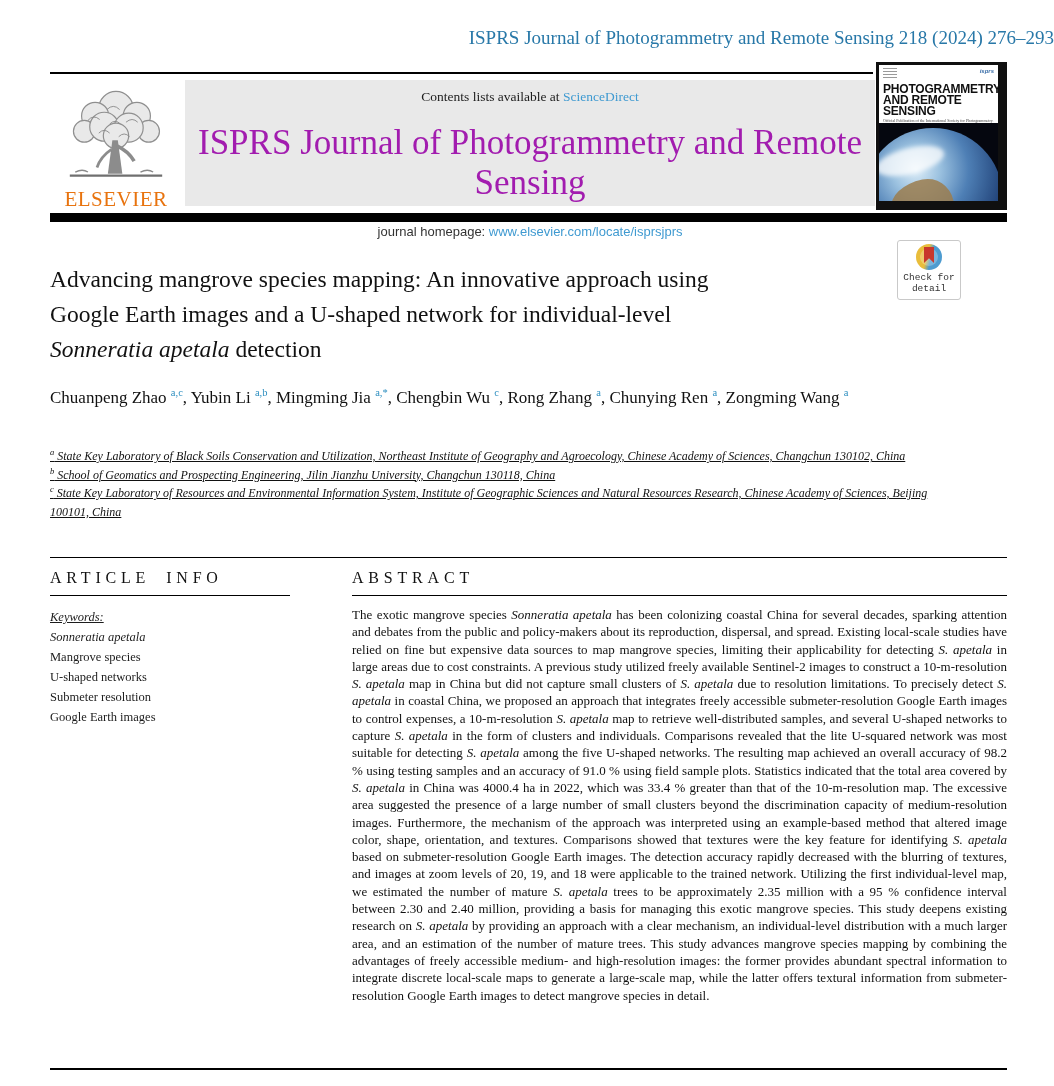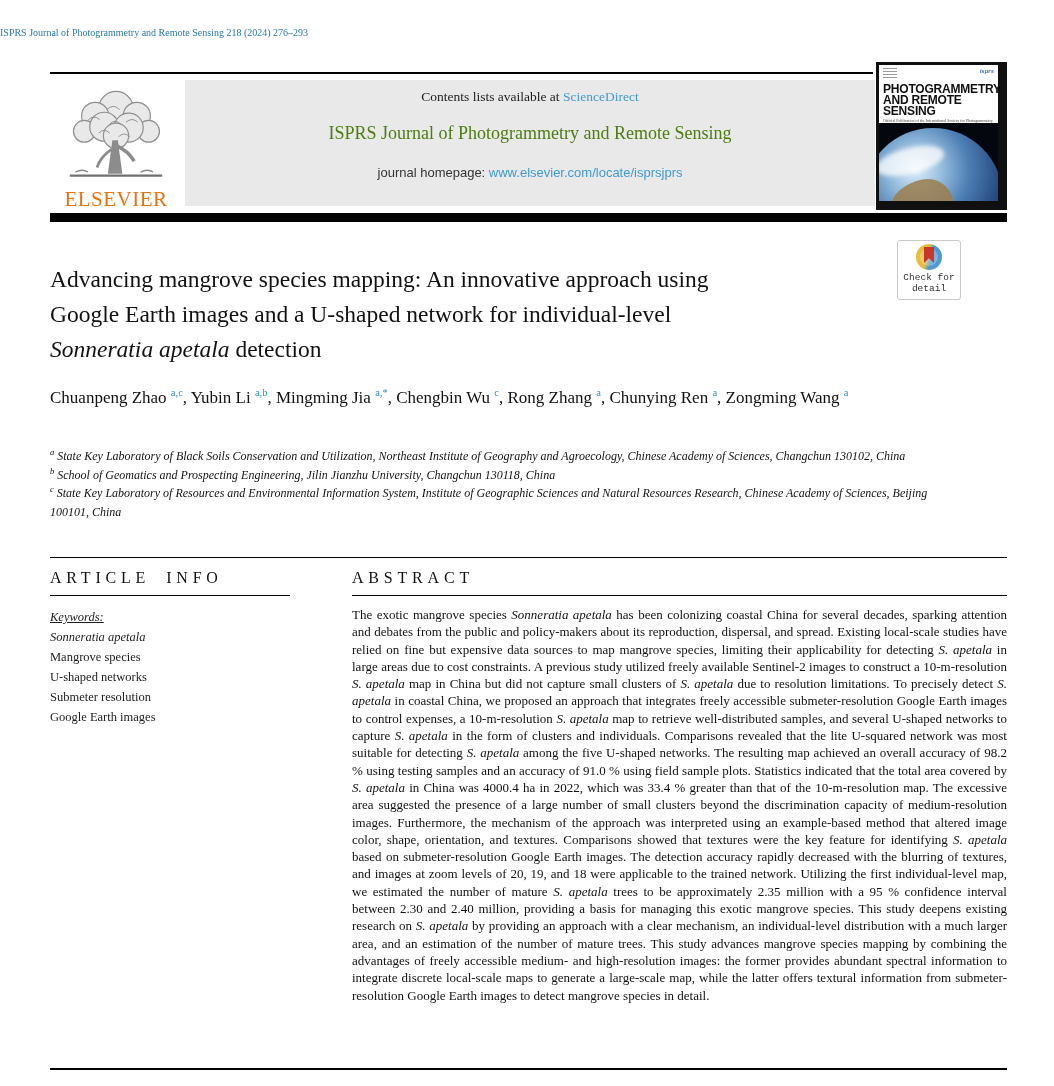--- a/index.html
+++ b/index.html
@@ -1,29 +1,29 @@
 <!DOCTYPE html>
 <html lang="en"><head>
 <meta charset="utf-8">
 <style>
   html,body{margin:0;padding:0;background:#ffffff;}
   body{width:1054px;height:1086px;position:relative;font-family:"Liberation Serif","DejaVu Serif",serif;color:#1c1c1c;overflow:hidden;}
   .page{position:absolute;inset:0;}
 
   
-  .citation{position:absolute;top:27px;left:0;width:100%;text-align:left;font-size:10px;color:#2878a8;}
+  .citation{position:absolute;top:27px;left:0;width:100%;text-align:right;font-size:19px;color:#2878a8;}
 
   
   .header-wrap{position:absolute;top:62px;left:50px;width:957px;height:150px;}
   .header-rule{position:absolute;top:10px;left:0;width:823px;height:2px;background:#000;}
   .publisher{position:absolute;top:24px;left:2px;width:128px;text-align:center;}
   .elsevier-word{font-size:21px;color:#e8730e;letter-spacing:0.5px;margin-top:1px;}
   .banner{position:absolute;left:135px;top:18px;width:690px;height:126px;background:#e9e9e9;text-align:center;}
   .contents-line{margin-top:9px;font-size:13.5px;color:#1c1c1c;}
-  .banner-title{margin-top:18px;font-size:18px;color:#4d7c0f;}
+  .banner-title{margin-top:18px;font-size:35px;color:#a21caf;}
   .homepage-line{margin-top:21px;font-size:13px;font-family:"Liberation Sans","DejaVu Sans",sans-serif;color:#333;}
   .link{color:#3f9ad1;text-decoration:none;cursor:pointer;}
 
   
   .cover{position:absolute;right:0;top:0;width:131px;height:148px;box-sizing:border-box;background:#fff;border-style:solid;border-color:#101010;border-width:3px 9px 9px 3px;cursor:pointer;}
   .cover-head{position:relative;padding:3px 4px 2px 4px;background:#fff;}
   .cover-marks{display:flex;justify-content:space-between;align-items:flex-start;height:16px;}
   .issn-block{width:14px;height:12px;background:repeating-linear-gradient(#9a9a9a 0 1px,#fff 1px 3px);}
   .isprs-mini{font-size:6px;font-style:italic;font-weight:bold;color:#3a6ea8;font-family:"Liberation Sans",sans-serif;}
   .cover-title{font-family:"Liberation Sans","DejaVu Sans",sans-serif;font-weight:bold;font-size:12px;line-height:11px;color:#101010;letter-spacing:-0.2px;}
@@ -47,21 +47,21 @@
   .badge-circle{position:relative;width:26px;height:26px;border-radius:50%;margin-top:3px;
                 background:linear-gradient(105deg,#e9bd3b 42%,#4d9bd0 58%);}
   .badge-circle::before{content:"";position:absolute;inset:4px;border-radius:50%;background:#fff;opacity:0.25;}
   .badge-bookmark{position:absolute;left:8px;top:3px;width:10px;height:16px;background:#c8372c;
                 clip-path:polygon(0 0,100% 0,100% 100%,50% 70%,0 100%);}
   .badge-text{font-family:Liberation Mono, monospace;font-size:9.5px;line-height:11px;color:#333;text-align:center;margin-top:2px;}
 
   
   .authors{position:absolute;top:384px;left:50px;width:880px;font-size:17px;line-height:27px;color:#111;}
   .authors sup{color:#2e8fc0;font-size:10.5px;line-height:0;}
-  .affiliations{position:absolute;top:447px;left:50px;width:910px;font-size:12px;font-style:italic;line-height:18.6px;color:#111;}
+  .affiliations{position:absolute;top:447px;left:50px;width:910px;font-size:12px;font-style:italic;line-height:18.6px;color:#111;text-decoration:underline;}
   .affiliations sup{font-size:8.5px;line-height:0;}
 
   .full-rule{position:absolute;top:557px;left:50px;width:957px;height:1px;background:#000;}
   .bottom-rule{position:absolute;top:1068px;left:50px;width:957px;height:2px;background:#000;}
 
   
   .left-col{position:absolute;top:569px;left:50px;width:240px;}
   .right-col{position:absolute;top:569px;left:352px;width:655px;}
   .sec-heading{font-size:16px;letter-spacing:0.30em;word-spacing:0.45em;color:#111;}
   .sec-rule{margin-top:8px;height:1px;background:#000;}

